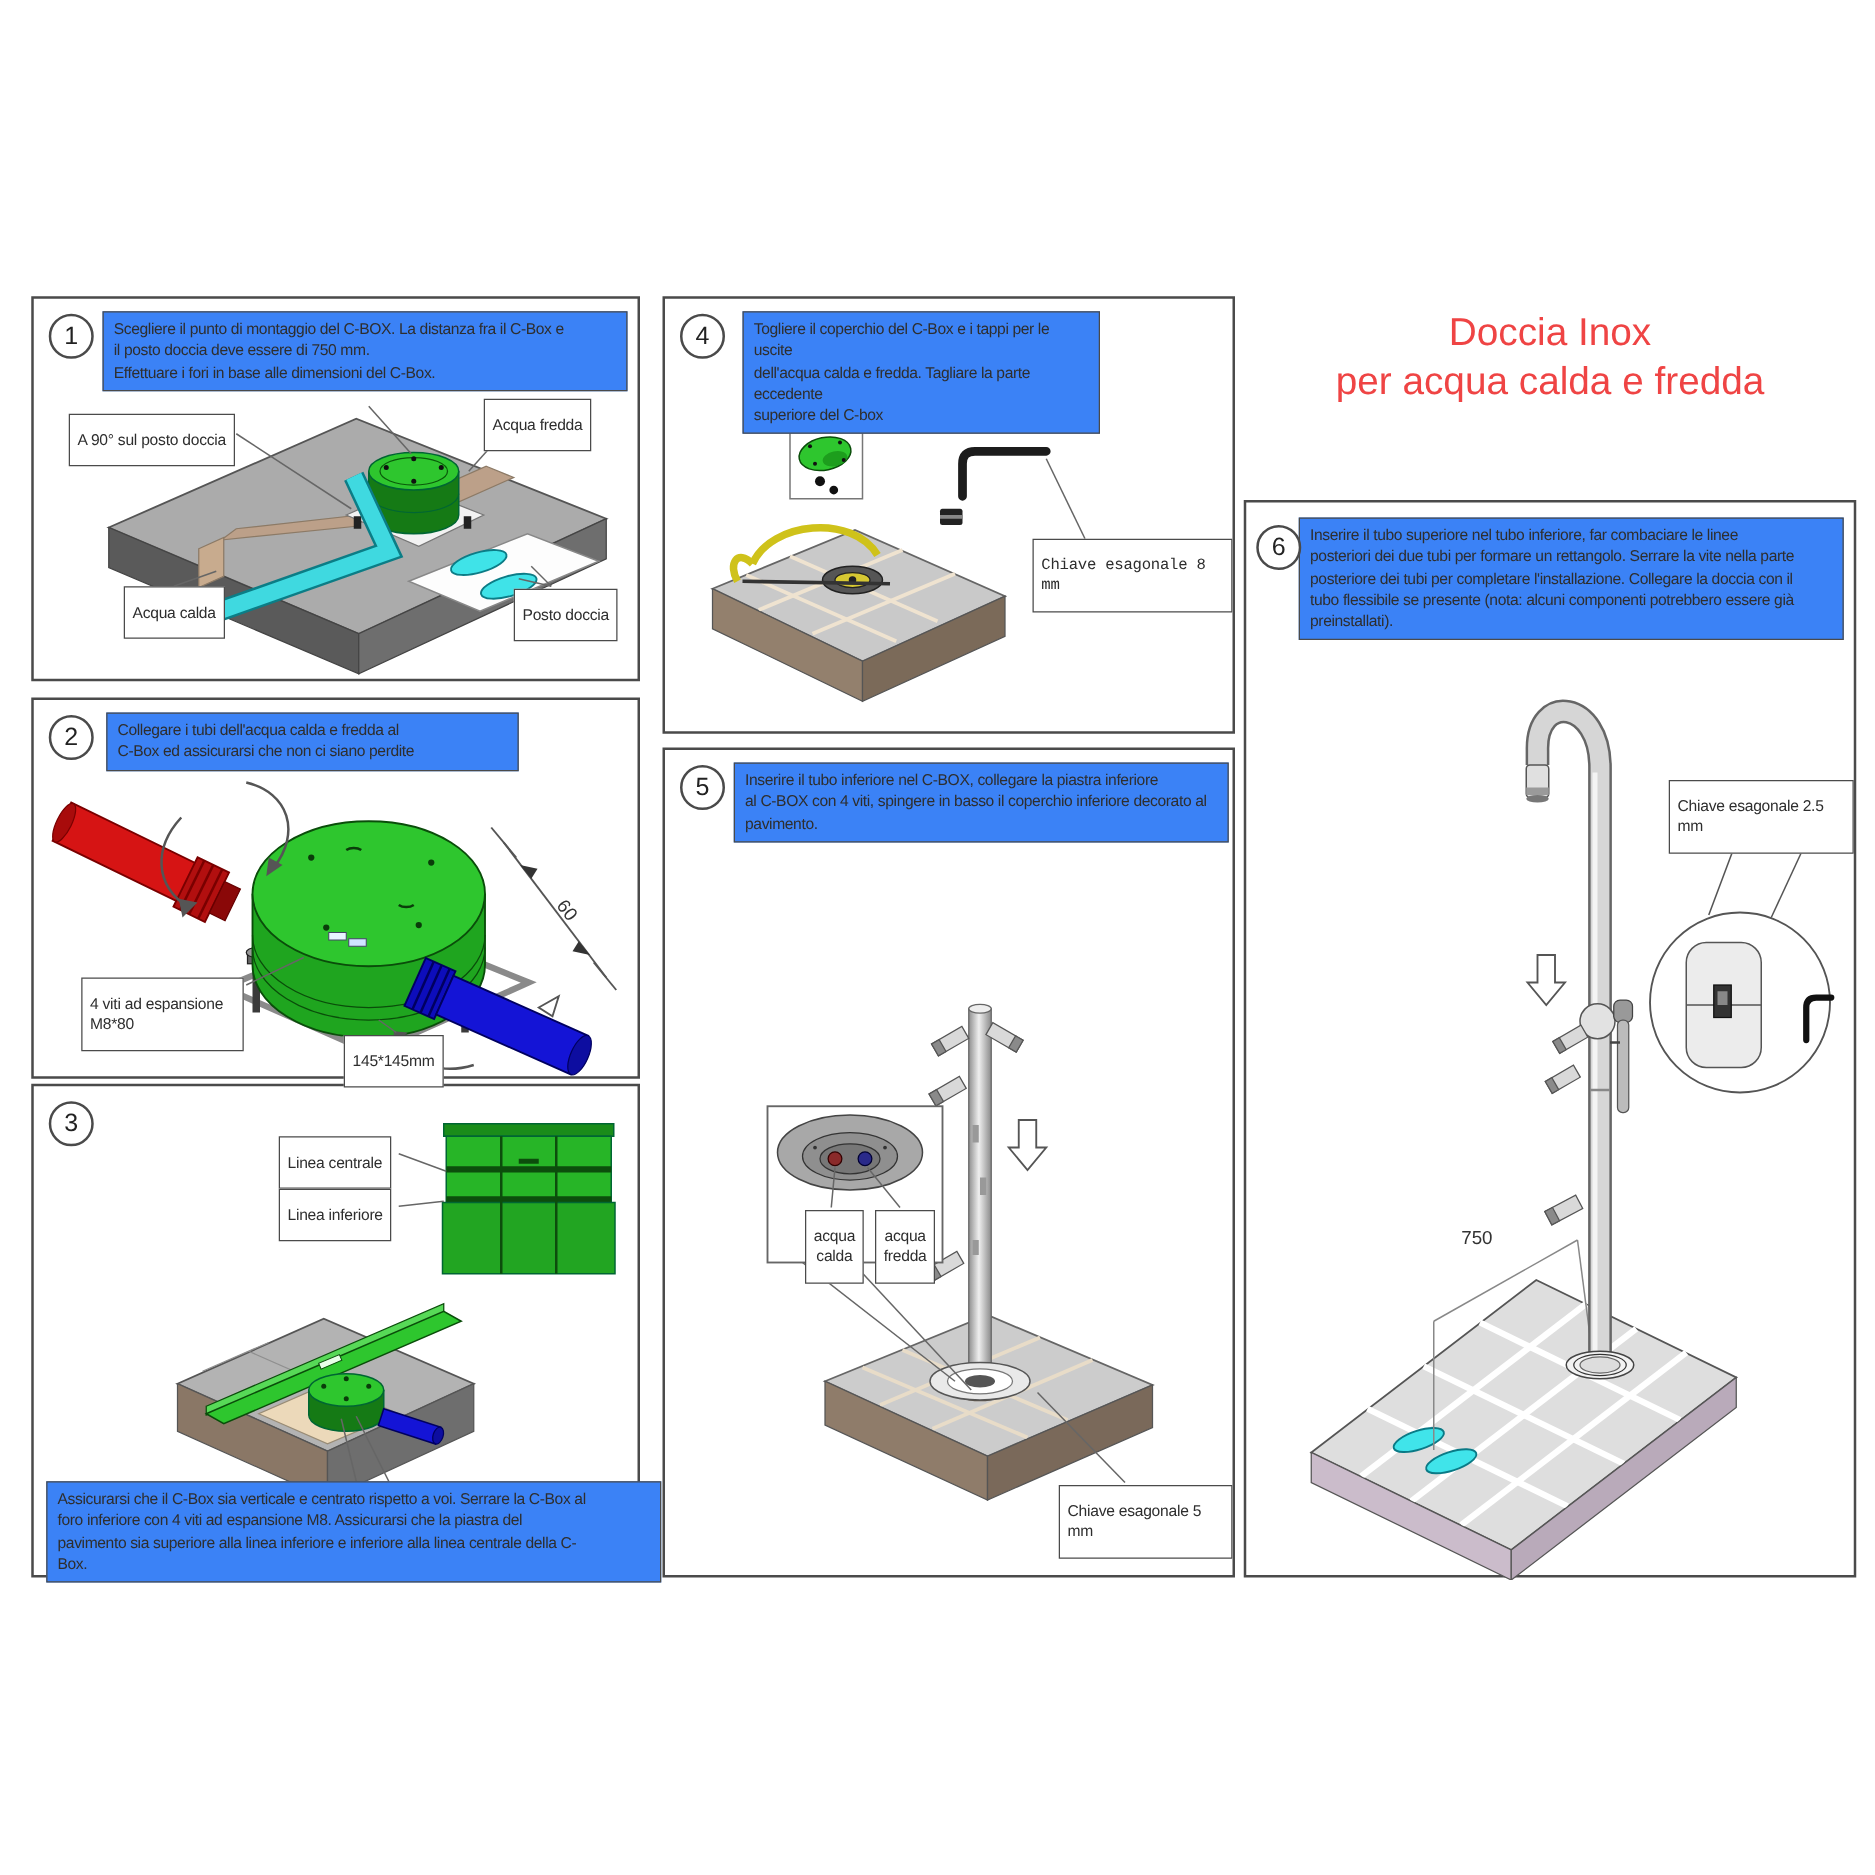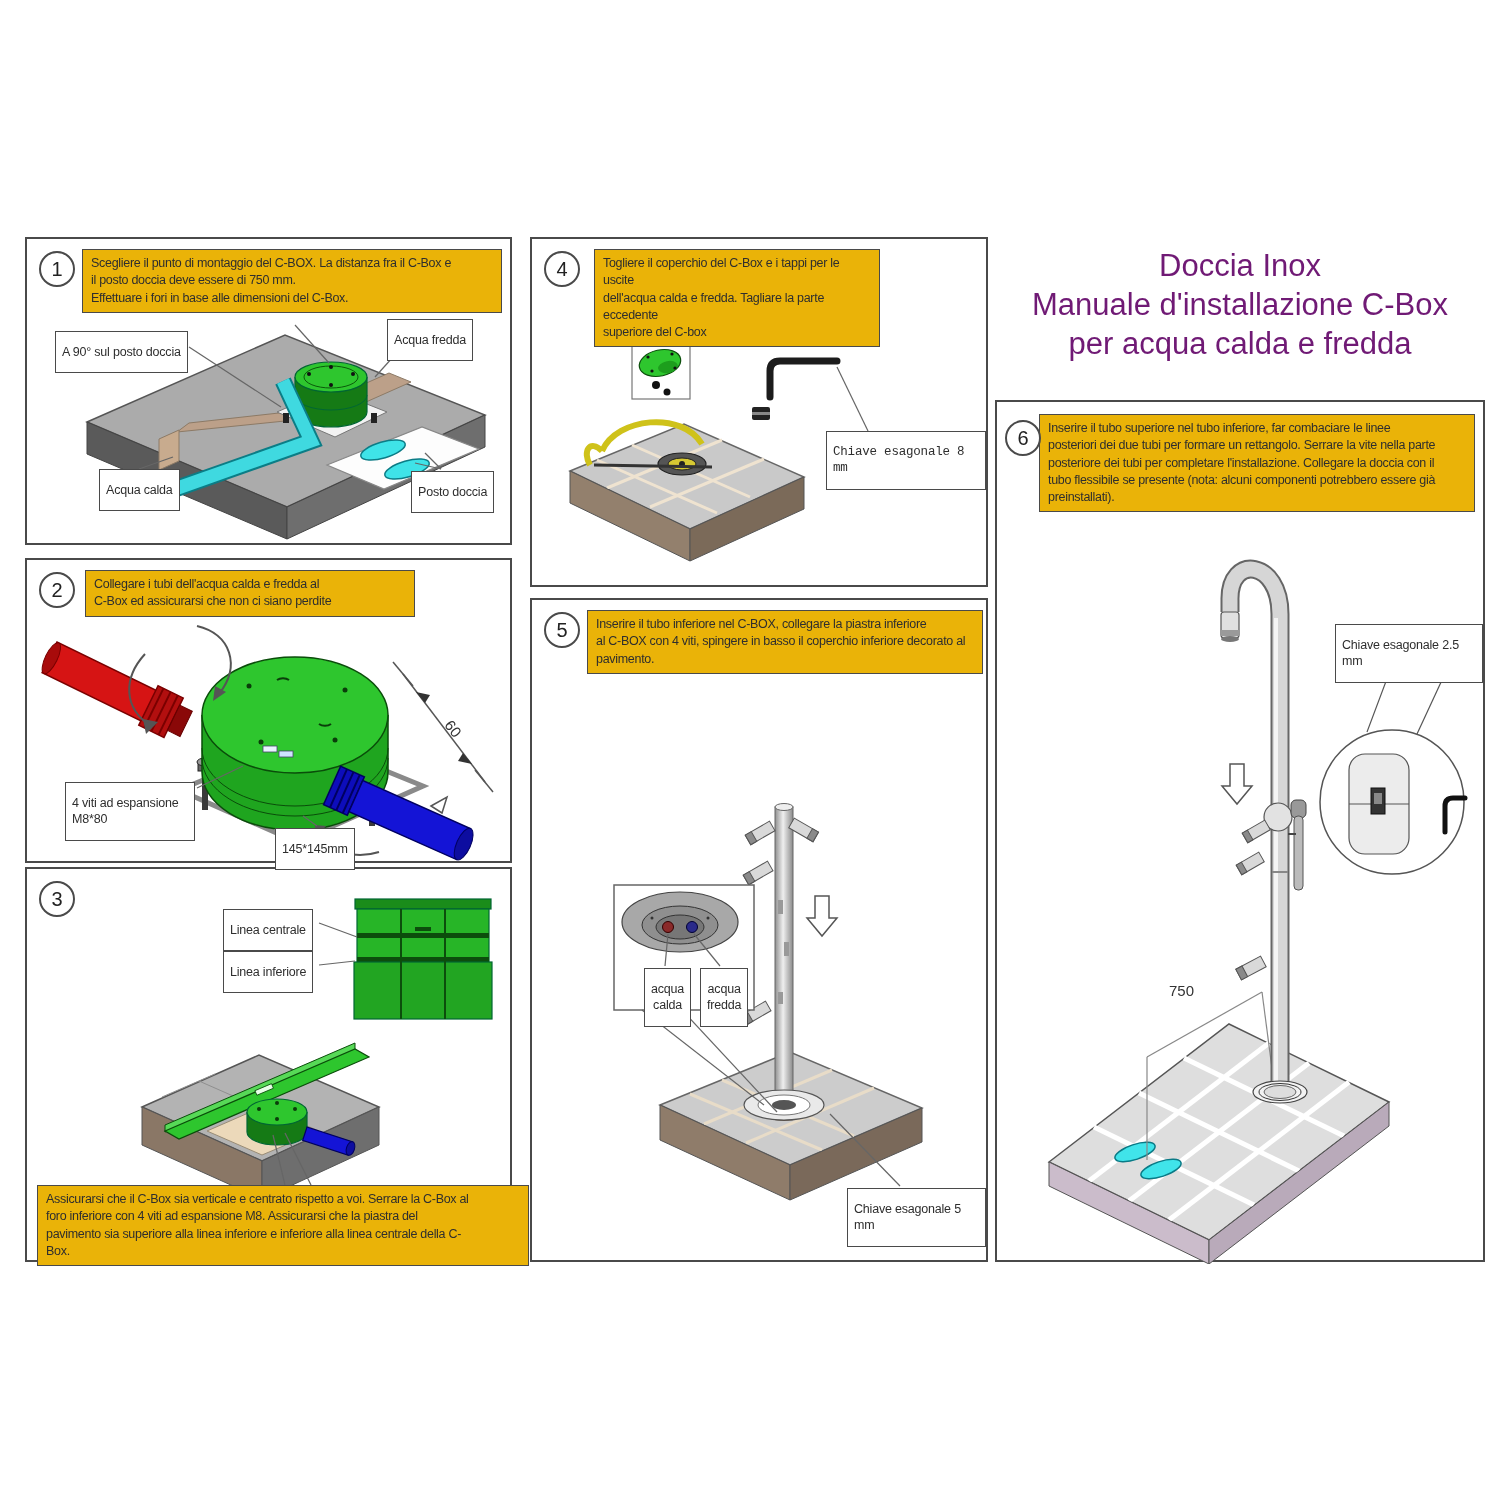--- a/index.html
+++ b/index.html
@@ -3,38 +3,37 @@
 <meta charset="utf-8">
 <style>
   * { margin:0; padding:0; box-sizing:border-box; }
   html,body { width:1500px; height:1500px; background:#ffffff;
     font-family:"Liberation Sans", sans-serif; color:#333; }
   .sheet { position:relative; width:1500px; height:1500px; background:#fff; overflow:hidden; }
 
   .panel { position:absolute; border:2px solid #4a4a4a; background:#fff; }
   .num { position:absolute; width:36px; height:36px; border:2px solid #4a4a4a; border-radius:50%;
          display:flex; align-items:center; justify-content:center; font-size:20px; color:#222; background:#fff; z-index:4; }
-  .ibox { position:absolute; border:1.5px solid #4a4a4a; background:#eab308; padding:5px 8px;
+  .ibox { position:absolute; border:1.5px solid #4a4a4a; background:#3b82f6; padding:5px 8px;
           font-size:12.5px; line-height:1.38; letter-spacing:-0.3px; white-space:pre-line; color:#2e2e2e; z-index:3; }
   .lbl { position:absolute; border:1.5px solid #4a4a4a; background:#fff; padding:12px 6px;
          font-size:12.5px; line-height:1.3; letter-spacing:-0.2px; white-space:pre-line; color:#2e2e2e; z-index:3; }
   .dim { position:absolute; font-size:15px; color:#333; z-index:3; background:transparent; }
   svg.illus { position:absolute; left:0; z-index:1; }
 
   .title { position:absolute; left:995px; top:246px; width:490px; text-align:center;
-           font-size:31px; line-height:39px; color:#701a75; z-index:2; }
+           font-size:31px; line-height:39px; color:#ef4444; z-index:2; }
 </style>
 </head>
 <body>
 
 <div class="sheet">
 
   <div class="title">
     <div>Doccia Inox</div>
-    <div>Manuale d'installazione C-Box</div>
     <div>per acqua calda e fredda</div>
   </div>
 
   <div class="panel" style="left:25px; top:237px; width:487px; height:308px;">
     <div class="num" style="left:12px; top:12px;">1</div>
     <div class="ibox" style="left:55px; top:10px; width:420px;">Scegliere il punto di montaggio del C-BOX. La distanza fra il C-Box e
 il posto doccia deve essere di 750 mm.
 Effettuare i fori in base alle dimensioni del C-Box.</div>
     <svg class="illus" style="top:78px;" width="487" height="228" viewBox="0 0 487 228">
 

